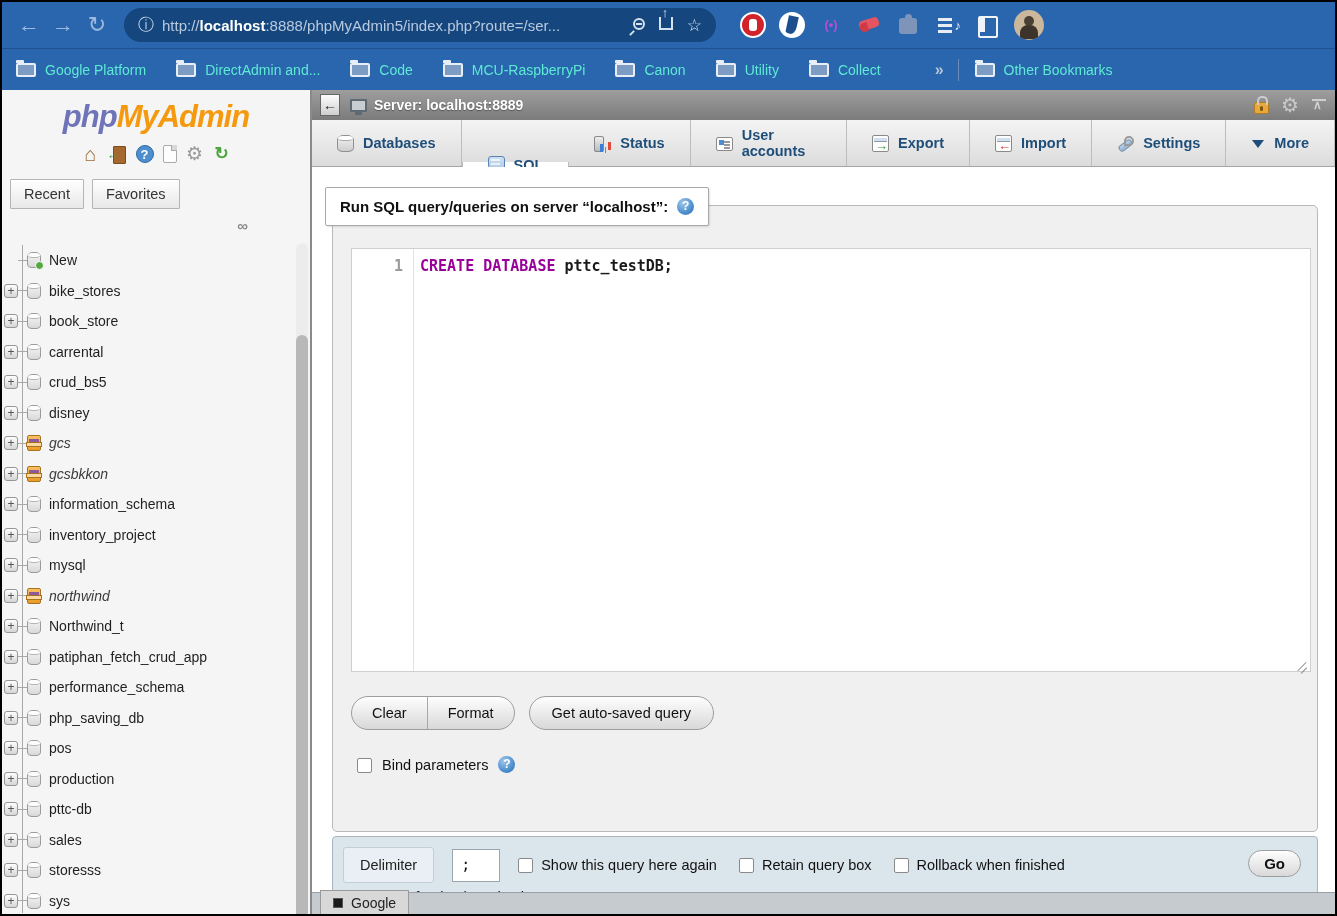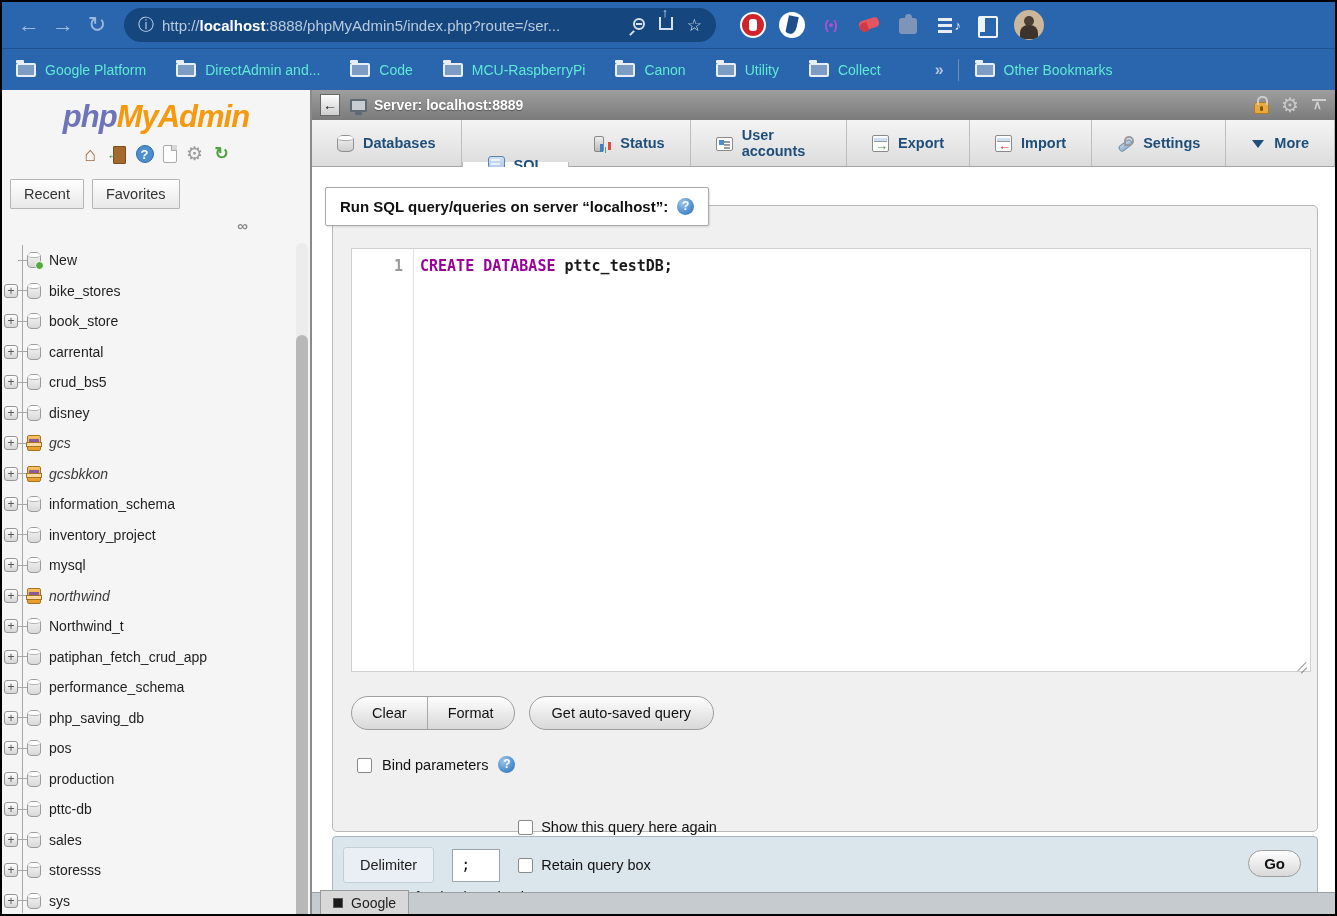--- a/index.html
+++ b/index.html
@@ -464,21 +464,21 @@
             <span class="checkbox"></span>
             <span class="cb-label">Bind parameters</span>
             <span class="help-icon">?</span>
           </div>
         </div>
 
         <div class="footer-fieldset">
           <div class="footer-row1">
             <span class="delim-box">Delimiter</span>
             <input class="delim-input" value=";" style="">
-            <div style="display:flex;gap:22px;flex-direction:column;">
+            <div style="display:flex;gap:22px;">
                 <span class="footer-cb">
                 <span class="checkbox"></span>
                 <span class="cb-label">Show this query here again</span>
               </span>
                 <span class="footer-cb">
                 <span class="checkbox"></span>
                 <span class="cb-label">Retain query box</span>
               </span>
                 <span class="footer-cb">
                 <span class="checkbox"></span>

